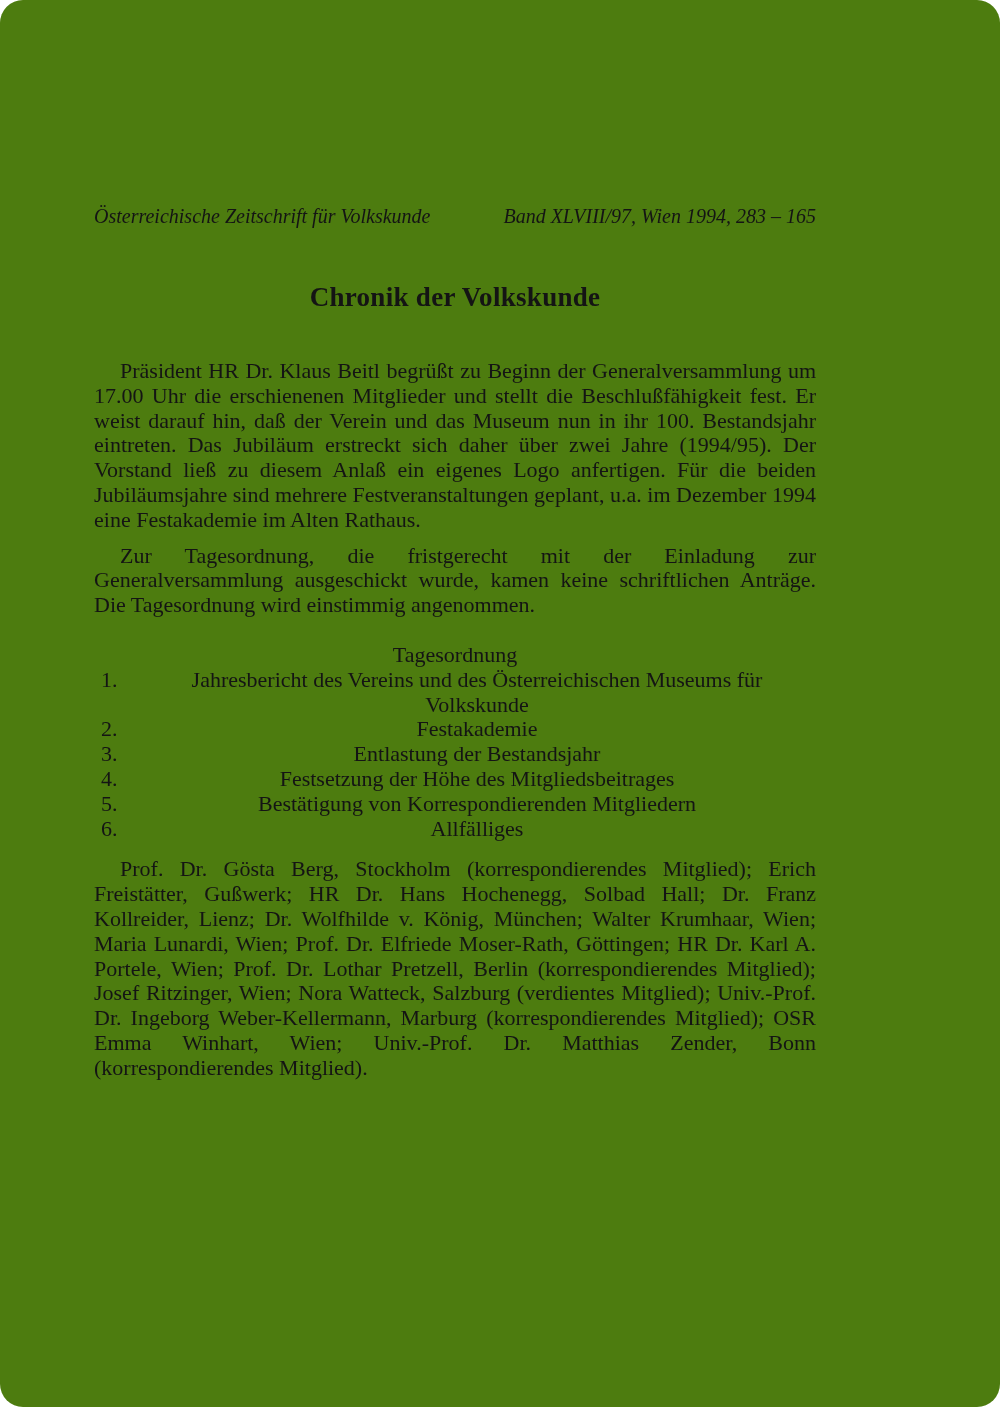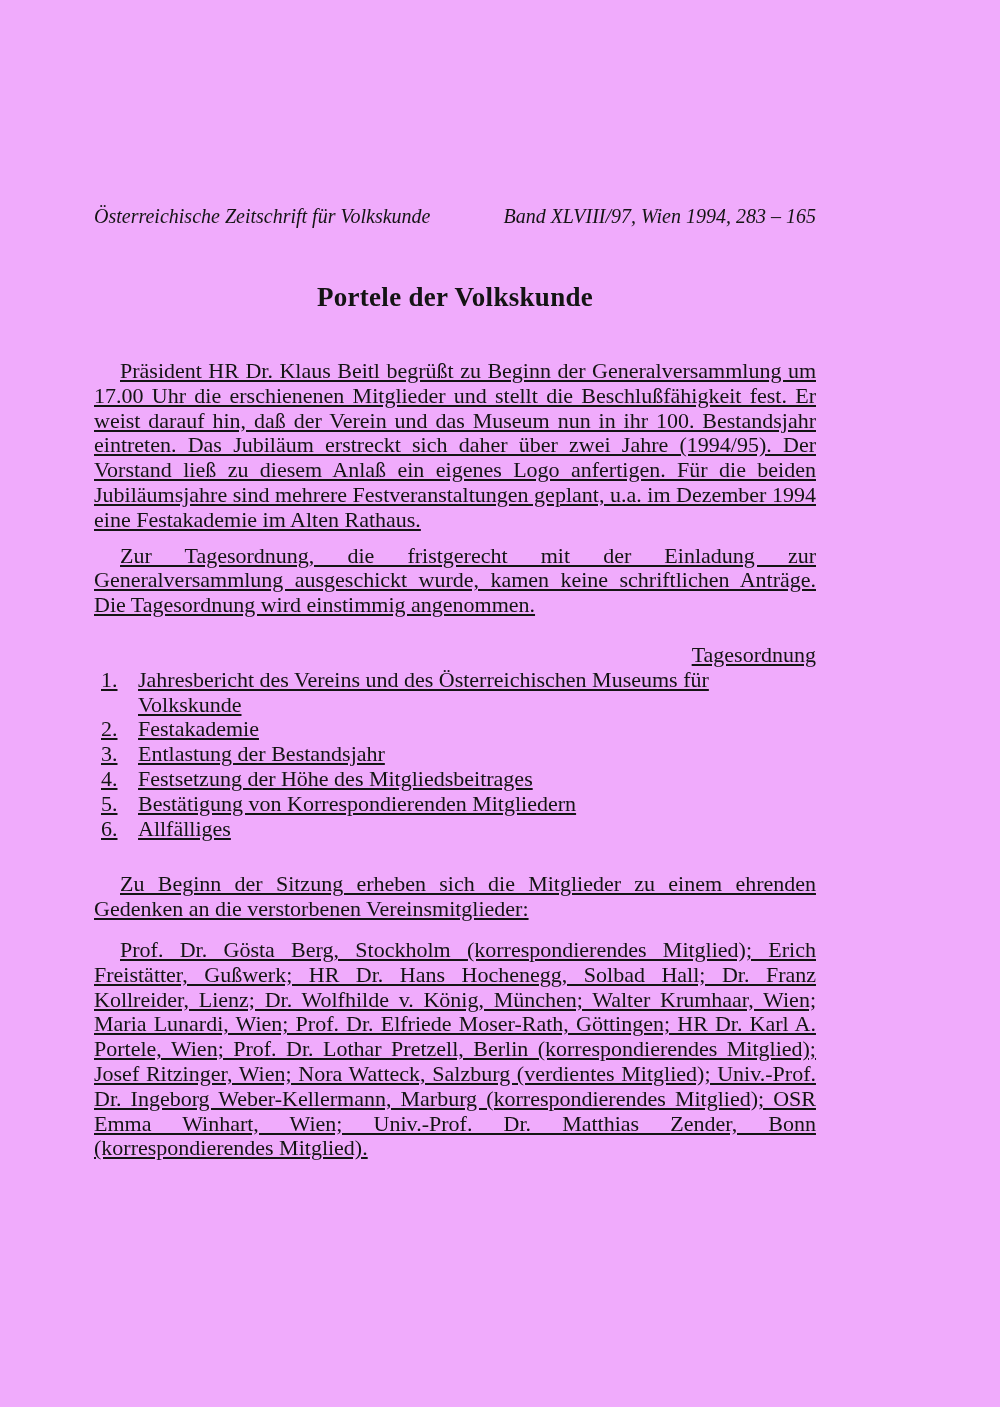--- a/index.html
+++ b/index.html
@@ -4,24 +4,25 @@
 <style>
   html, body {
     margin: 0;
     padding: 0;
     background: #ffffff;
   }
   .page {
     position: relative;
     width: 1000px;
     height: 1407px;
-    background: #f0abfc;
+    background: #4d7c0f;
     color: #141414;
     font-family: "Liberation Serif", "DejaVu Serif", serif;
     overflow: hidden;
+    border-radius: 23px;
   }
   .content {
     position: absolute;
     left: 94px;
     top: 204px;
     width: 722px;
   }
   .journal-header {
     display: flex;
     justify-content: space-between;
@@ -44,64 +45,63 @@
     font-weight: bold;
     font-size: 24px;
     line-height: 28px;
     margin-top: 29px;
     letter-spacing: 0.2px;
   }
   .body-text {
     font-size: 22px;
     line-height: 24.8px;
     text-align: justify;
-    text-decoration: underline;
   }
   p.para {
     margin: 0;
     text-indent: 26px;
   }
   p.p1 { margin-top: 46px; }
   p.p2 { margin-top: 11px; }
   .agenda-heading {
-    text-align: right;
+    text-align: center;
     font-size: 22px;
     line-height: 24.8px;
     margin-top: 25px;
   }
   .agenda-list {
     margin: 0;
     padding-left: 7px;
   }
   .agenda-item {
     display: flex;
     align-items: flex-start;
   }
   .agenda-num {
     flex: 0 0 37px;
   }
   .agenda-text {
     flex: 1;
-    text-align: left;
+    text-align: center;
   }
   p.p3 { margin-top: 31px; }
   p.p4 { margin-top: 16px; }
 </style>
 </head>
 <body>
 
 <div class="page">
   <div class="content">
 
     <div class="journal-header">
       <span>Österreichische Zeitschrift für Volkskunde</span>
       <span>Band XLVIII/97, Wien 1994, 283 – 165</span>
     </div>
 
-    <div class="page-title">Portele der Volkskunde</div>
+    <div class="page-title">Chronik der Volkskunde</div>
 
 
     <div class="body-text">
 
       <p class="para p1">Präsident HR Dr. Klaus Beitl begrüßt zu Beginn der Generalversammlung um 17.00 Uhr die erschienenen Mitglieder und stellt die Beschlußfähigkeit fest. Er weist darauf hin, daß der Verein und das Museum nun in ihr 100. Bestandsjahr eintreten. Das Jubiläum erstreckt sich daher über zwei Jahre (1994/95). Der Vorstand ließ zu diesem Anlaß ein eigenes Logo anfertigen. Für die beiden Jubiläumsjahre sind mehrere Festveranstaltungen geplant, u.a. im Dezember 1994 eine Festakademie im Alten Rathaus.</p>
 
       <p class="para p2">Zur Tagesordnung, die fristgerecht mit der Einladung zur Generalversammlung ausgeschickt wurde, kamen keine schriftlichen Anträge. Die Tagesordnung wird einstimmig angenommen.</p>
 
       <div class="agenda-heading">Tagesordnung</div>
 
@@ -125,19 +125,18 @@
         <div class="agenda-item">
           <span class="agenda-num">5.</span>
           <span class="agenda-text">Bestätigung von Korrespondierenden Mitgliedern</span>
         </div>
         <div class="agenda-item">
           <span class="agenda-num">6.</span>
           <span class="agenda-text">Allfälliges</span>
         </div>
       </div>
 
-      <p class="para p3">Zu Beginn der Sitzung erheben sich die Mitglieder zu einem ehrenden Gedenken an die verstorbenen Vereinsmitglieder:</p>
 
       <p class="para p4">Prof. Dr. Gösta Berg, Stockholm (korrespondierendes Mitglied); Erich Freistätter, Gußwerk; HR Dr. Hans Hochenegg, Solbad Hall; Dr. Franz Kollreider, Lienz; Dr. Wolfhilde v. König, München; Walter Krumhaar, Wien; Maria Lunardi, Wien; Prof. Dr. Elfriede Moser-Rath, Göttingen; HR Dr. Karl A. Portele, Wien; Prof. Dr. Lothar Pretzell, Berlin (korrespondierendes Mitglied); Josef Ritzinger, Wien; Nora Watteck, Salzburg (verdientes Mitglied); Univ.-Prof. Dr. Ingeborg Weber-Kellermann, Marburg (korrespondierendes Mitglied); OSR Emma Winhart, Wien; Univ.-Prof. Dr. Matthias Zender, Bonn (korrespondierendes Mitglied).</p>
 
     </div>
   </div>
 </div>
 
 </body></html>

